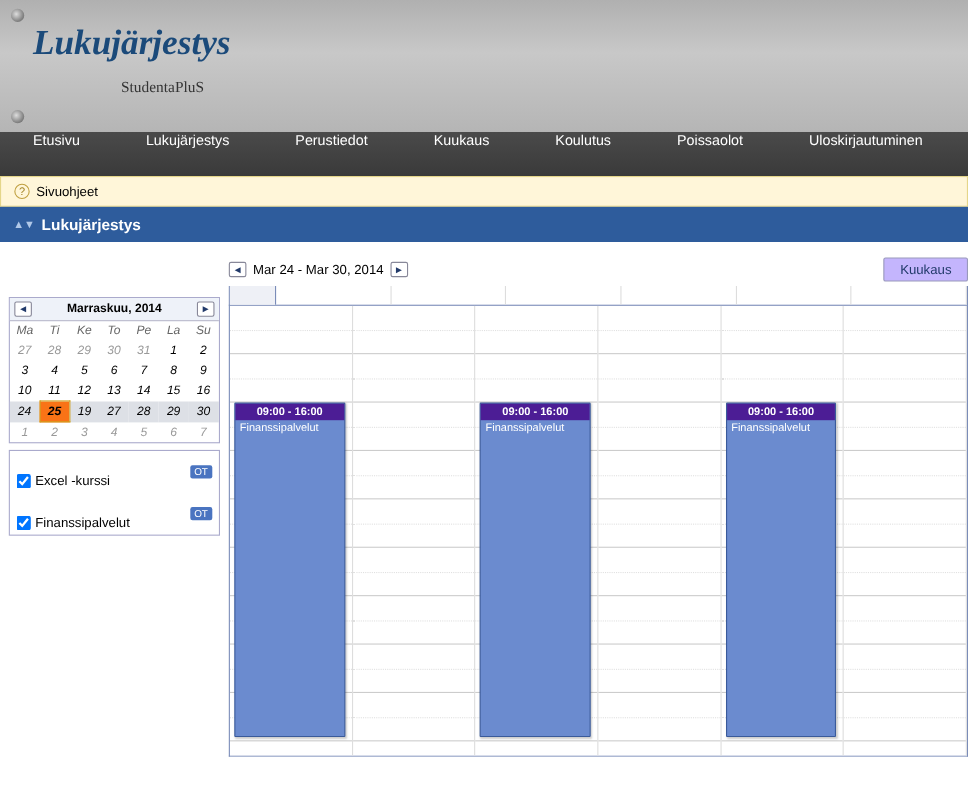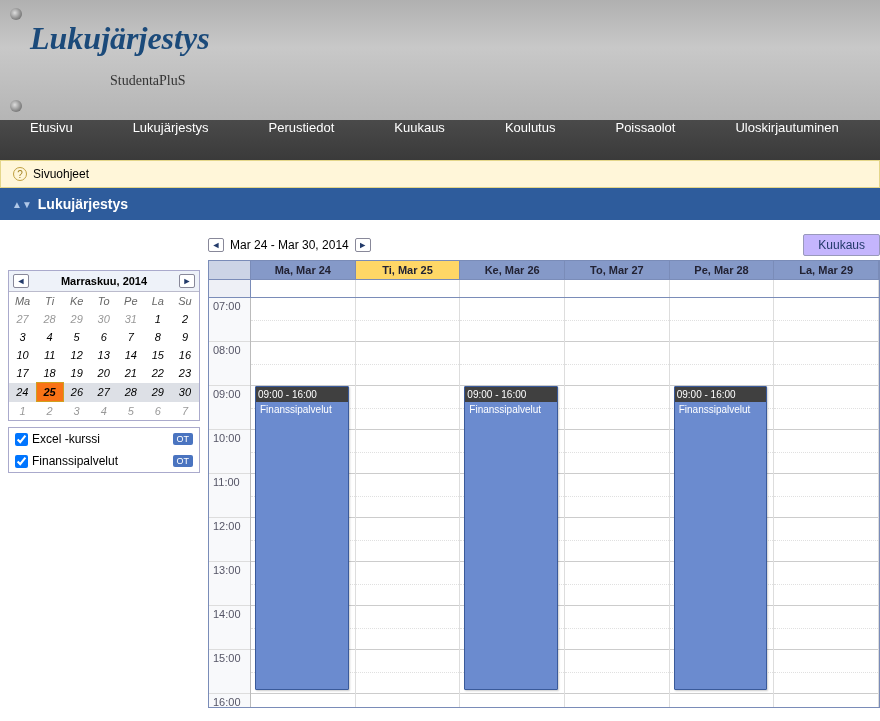--- a/index.html
+++ b/index.html
@@ -36,21 +36,21 @@
 .mini-grid th, .mini-grid td { width: 14.28%; text-align: center; font-size: 11px; padding: 3px 0; cursor: pointer; font-style: italic; }
 .mini-grid th { color: #666; font-weight: normal; }
 .mini-grid td.other { color: #999; }
 .mini-grid td.today { background: #f97316; border: 1px solid #d0a020; font-weight: bold; }
 .mini-grid td.row-hi { background: #dde0e6; }
 
 .filter-box { border: 1px solid #aac; margin-top: 6px; }
 .filter-head { background: #eef2f9; border-bottom: 1px solid #bbc; padding: 4px 6px; font-size: 11px; display: flex; justify-content: space-between; align-items: center; }
 .mag-icon { font-size: 12px; cursor: pointer; }
 .filter-row { padding: 4px 6px; display: flex; align-items: center; justify-content: space-between; }
-.filter-row label { display: flex; align-items: center; gap: 4px; font-size: 12px; }
+.filter-row label { display: flex; align-items: center; gap: 4px; font-size: 12px; margin-top: 16px; }
 .tag { background: #4a74c0; color: #fff; font-size: 9px; padding: 1px 4px; border-radius: 2px; }
 
 .calendar { flex: 1; position: relative; }
 .cal-nav { display: flex; align-items: center; gap: 6px; padding: 4px 0; }
 .cal-range { font-size: 12px; }
 .month-btn { margin-left: auto; background: #c4b5fd; border: 1px solid #99b; padding: 3px 14px; border-radius: 2px; cursor: pointer; font-size: 12px; color: #223a6a; }
 
 .day-headers { display: flex; border: 1px solid #7a8cb8; background: #8599c8; }
 .tcol { width: 42px; flex-shrink: 0; background: #ccd4e6; border-right: 1px solid #7a8cb8; }
 .day-head { flex: 1; text-align: center; font-size: 11px; padding: 3px 0; color: #223; border-right: 1px solid #7a8cb8; cursor: pointer; font-weight: bold; }
@@ -61,21 +61,21 @@
 
 .grid-wrap { display: flex; border: 1px solid #7a8cb8; border-top: none; height: 410px; overflow: hidden; position: relative; }
 .time-col { width: 42px; flex-shrink: 0; border-right: 1px solid #bbb; }
 .time-slot { height: 44px; border-bottom: 1px solid #ddd; color: #556; font-size: 11px; padding: 2px 4px; background: #f8f9fb; }
 .day-cols { flex: 1; display: flex; position: relative; }
 .day-col { flex: 1; border-right: 1px solid #ddd; position: relative; }
 .hour { height: 44px; border-bottom: 1px solid #ccc; position: relative; }
 .hour::before { content: ''; position: absolute; left: 0; right: 0; top: 50%; border-top: 1px dotted #e0e0e0; }
 
 .event { position: absolute; left: 4px; right: 6px; background: #6b8bcf; border: 1px solid #3a5a9a; border-radius: 1px; box-shadow: 1px 1px 2px rgba(0,0,0,0.2); cursor: pointer; }
-.event-head { background: #404040; color: #fff; font-size: 10px; padding: 2px 2px; font-weight: normal; }
+.event-head { background: #4c1d95; color: #fff; font-size: 10px; text-align: center; padding: 2px 2px; font-weight: bold; }
 .event-body { color: #fff; font-size: 10px; padding: 2px 4px; }
 </style>
 </head>
 <body>
 
 <div class="header-area">
   <div class="screw tl"></div>
   <div class="screw bl"></div>
   <div class="app-title">Lukujärjestys</div>
   <div class="app-sub">StudentaPluS</div>
@@ -143,32 +143,23 @@
             <tr>
               <td>10</td>
               <td>11</td>
               <td>12</td>
               <td>13</td>
               <td>14</td>
               <td>15</td>
               <td>16</td>
             </tr>
             <tr>
-              <td>17</td>
-              <td>18</td>
-              <td>19</td>
-              <td>20</td>
-              <td>21</td>
-              <td>22</td>
-              <td>23</td>
-            </tr>
-            <tr>
               <td class="row-hi">24</td>
               <td class="today">25</td>
-              <td class="row-hi">26</td>
+              <td class="row-hi">19</td>
               <td class="row-hi">27</td>
               <td class="row-hi">28</td>
               <td class="row-hi">29</td>
               <td class="row-hi">30</td>
             </tr>
             <tr>
               <td class="other">1</td>
               <td class="other">2</td>
               <td class="other">3</td>
               <td class="other">4</td>
@@ -200,55 +191,32 @@
     </div>
   </div>
 
   <div class="calendar">
     <div class="cal-nav">
       <span class="arrow-btn">◄</span>
       <span class="cal-range">Mar 24 - Mar 30, 2014</span>
       <span class="arrow-btn">►</span>
       <span class="month-btn">Kuukaus</span>
     </div>
-    <div class="day-headers">
-      <div class="tcol"></div>
-      <div id="day-heads" style="flex:1; display:flex;">
-          <div class="day-head">Ma, Mar 24</div>
-          <div class="day-head today">Ti, Mar 25</div>
-          <div class="day-head">Ke, Mar 26</div>
-          <div class="day-head">To, Mar 27</div>
-          <div class="day-head">Pe, Mar 28</div>
-          <div class="day-head">La, Mar 29</div>
-        </div>
-    </div>
     <div class="allday-row">
       <div class="tcol"></div>
       <div id="allday-cells" style="flex:1; display:flex;">
           <div class="allday-cell"></div>
           <div class="allday-cell"></div>
           <div class="allday-cell"></div>
           <div class="allday-cell"></div>
           <div class="allday-cell"></div>
           <div class="allday-cell"></div>
         </div>
     </div>
     <div class="grid-wrap">
-      <div class="time-col" id="time-col">
-          <div class="time-slot">07:00</div>
-          <div class="time-slot">08:00</div>
-          <div class="time-slot">09:00</div>
-          <div class="time-slot">10:00</div>
-          <div class="time-slot">11:00</div>
-          <div class="time-slot">12:00</div>
-          <div class="time-slot">13:00</div>
-          <div class="time-slot">14:00</div>
-          <div class="time-slot">15:00</div>
-          <div class="time-slot">16:00</div>
-        </div>
       <div class="day-cols" id="day-cols">
           <div class="day-col">
             <div class="hour"></div>
             <div class="hour"></div>
             <div class="hour"></div>
             <div class="hour"></div>
             <div class="hour"></div>
             <div class="hour"></div>
             <div class="hour"></div>
             <div class="hour"></div>

